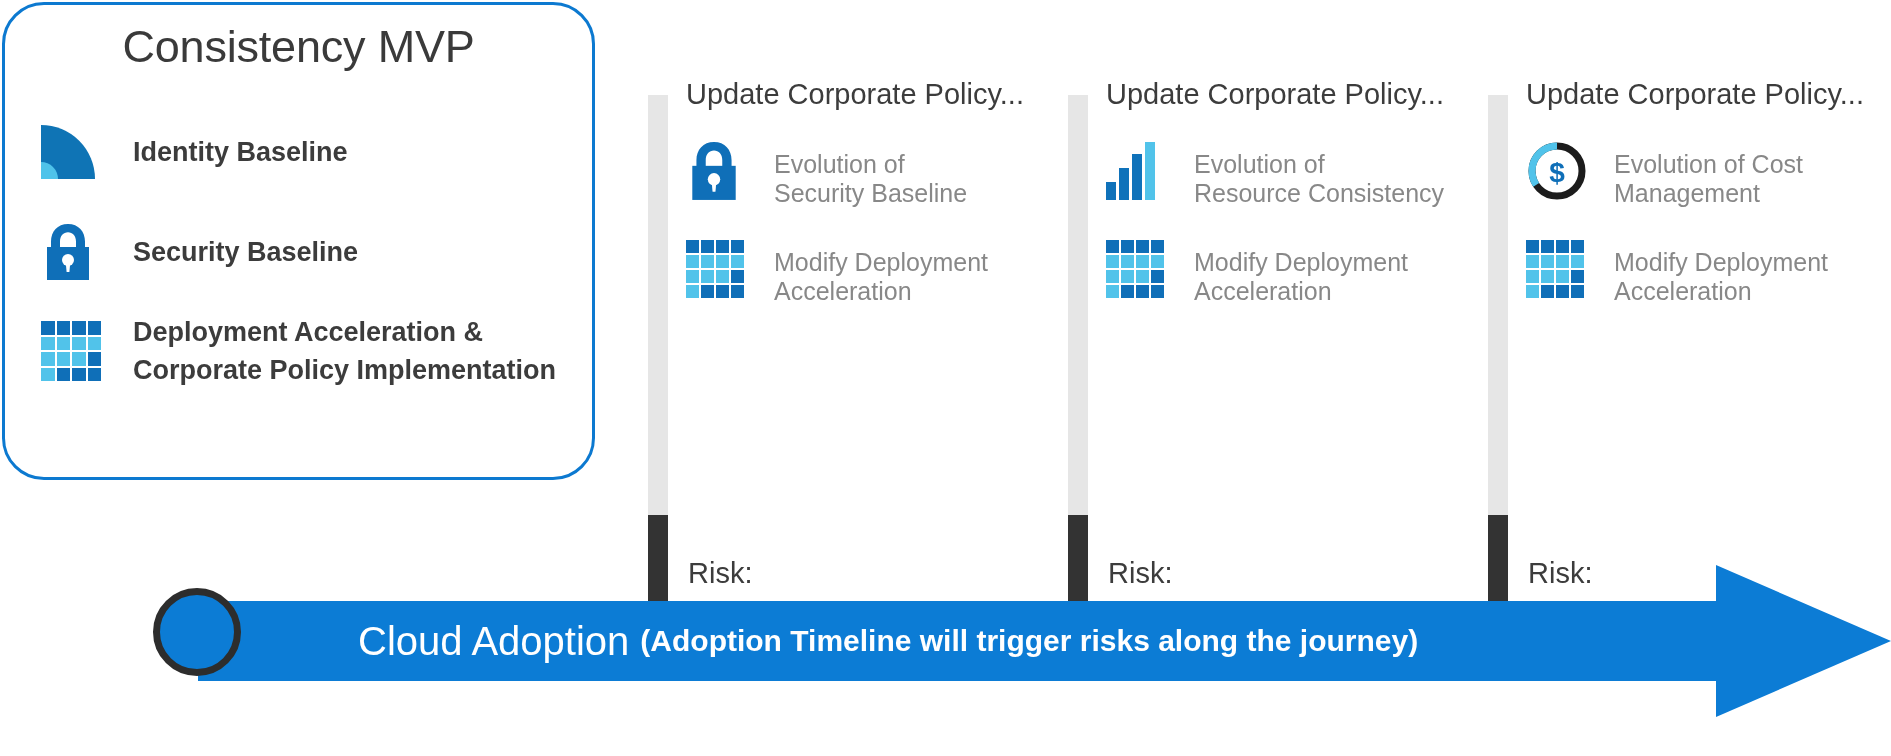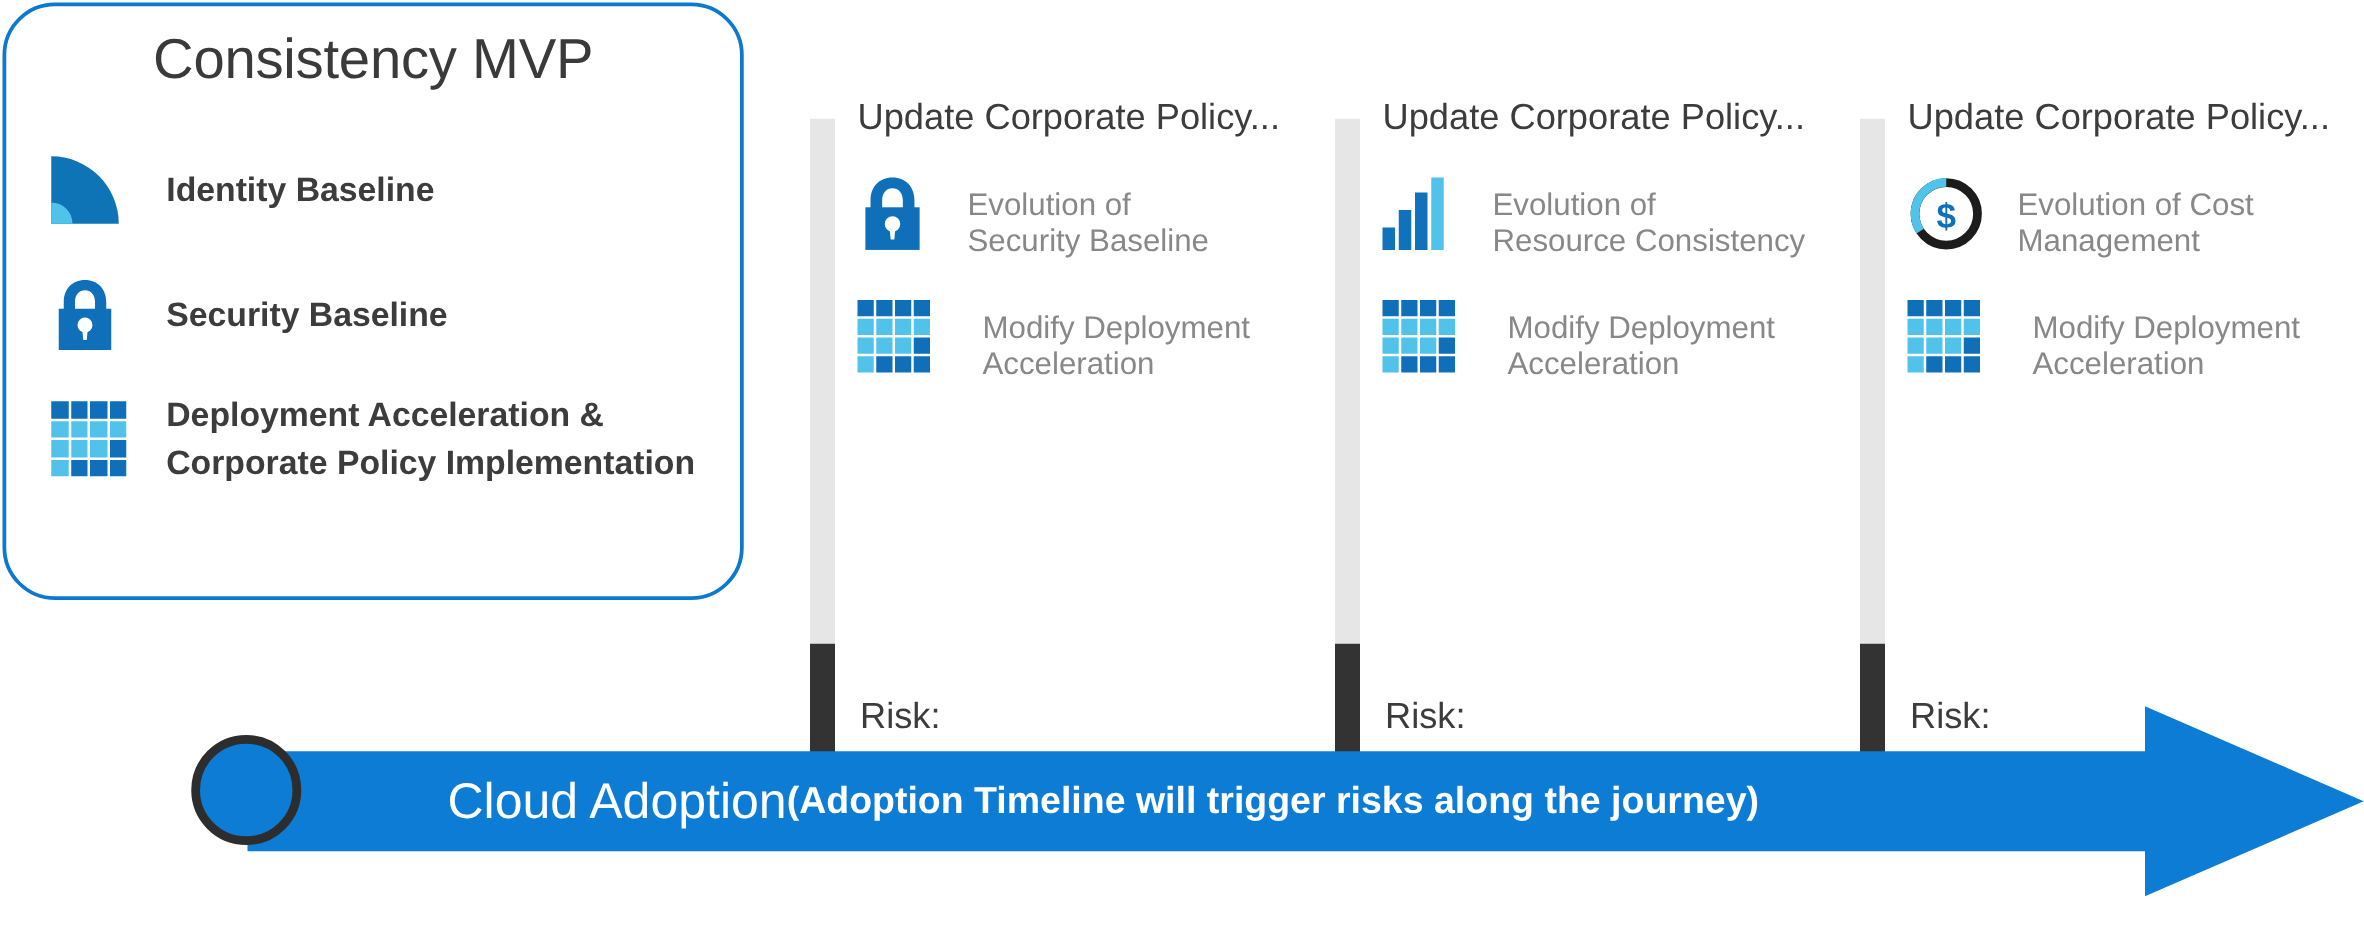--- a/index.html
+++ b/index.html
@@ -165,21 +165,21 @@
   }
   .phase-item .pi-label {
     font-size: 25px;
     color: #888888;
     line-height: 1.18;
     font-weight: 400;
     white-space: pre-line;
     margin-top: 16px;
   }
   .phase-item-0 { top: 134px; height: 74px; }
-  .phase-item-1 { top: 232px; height: 74px; gap: 12px; }
+  .phase-item-1 { top: 232px; height: 74px; }
 
   .phase-risk {
     position: absolute;
     left: 40px;
     top: 506px;
     font-size: 29px;
     color: #3c3c3c;
     line-height: 1.55;
     white-space: pre-line;
     font-weight: 400;
@@ -222,21 +222,21 @@
     border: 7px solid #2d2d2d;
     box-sizing: border-box;
   }
   #timeline-text {
     position: absolute;
     left: 160px;
     top: 0;
     height: 80px;
     display: flex;
     align-items: center;
-    gap: 0;
+    gap: 11px;
     color: #ffffff;
   }
   #timeline-text .tl-main { font-size: 40px; font-weight: 400; }
   #timeline-text .tl-sub  { font-size: 30px; font-weight: 700; }
 </style>
 </head>
 <body>
 
 <div id="canvas">
 

